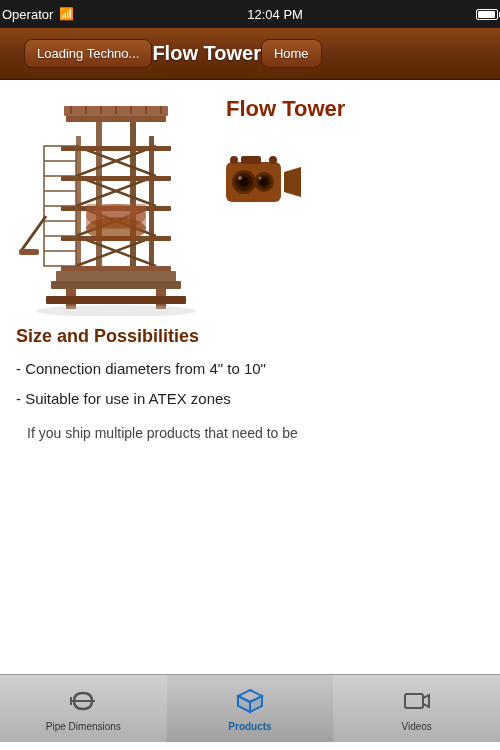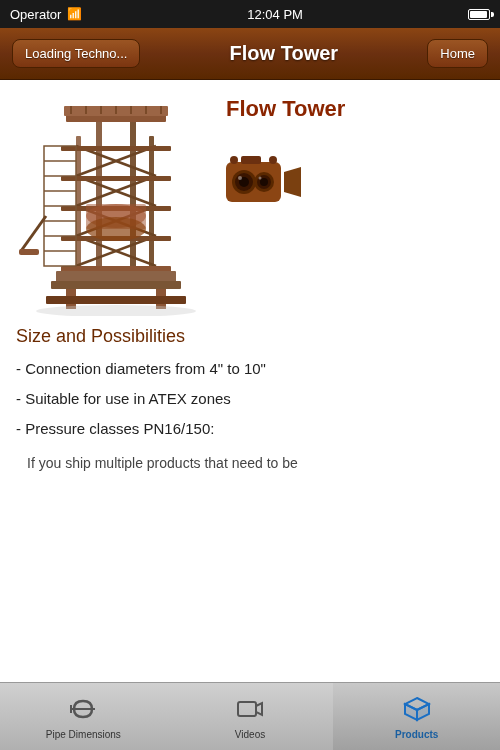--- a/index.html
+++ b/index.html
@@ -13,21 +13,21 @@
       position: relative;
     }
 
     
     #status-bar {
       height: 28px;
       background: #1a1a1a;
       display: flex;
       align-items: center;
       justify-content: space-between;
-      padding: 0 10px;
+      padding: 0 2px;
       color: #fff;
       font-size: 13px;
       font-weight: 500;
     }
     .status-left { display: flex; align-items: center; gap: 6px; }
     .wifi-icon { font-size: 12px; }
     .battery-icon {
       width: 22px; height: 11px;
       border: 1.5px solid #fff;
       border-radius: 2px;
@@ -49,22 +49,21 @@
       background: #fff;
       border-radius: 1px;
     }
 
     
     #nav-bar {
       height: 52px;
       background: linear-gradient(180deg, #8B4513 0%, #6B3010 50%, #5A2800 100%);
       display: flex;
       align-items: center;
-      justify-content: space-between;
-      padding: 0 12px;
+      padding: 0 24px;
       border-bottom: 1px solid #3a1800;
     }
     .nav-btn {
       background: linear-gradient(180deg, #9B5523 0%, #7B3510 100%);
       border: 1px solid #4a2000;
       border-radius: 8px;
       color: #fff;
       padding: 6px 12px;
       font-size: 13px;
       cursor: pointer;
@@ -112,21 +111,21 @@
       margin-bottom: 20px;
       line-height: 1.2;
     }
     
     .camera-wrapper {
       margin-top: 10px;
     }
 
     .section-title {
       font-size: 18px;
-      font-weight: normal;
+      font-weight: bold;
       color: #6B2A00;
       margin: 0 0 10px 0;
     }
 
     .content-text {
       font-size: 15px;
       color: #222;
       line-height: 1.6;
     }
 
@@ -138,21 +137,21 @@
       font-size: 14px;
       color: #444;
       margin-top: 12px;
       line-height: 1.5;
       margin-left: 11px;
     }
 
     
     #tab-bar {
       position: absolute;
-      bottom: 0;
+      bottom: 8px;
       left: 0;
       width: 500px;
       height: 68px;
       background: linear-gradient(180deg, #d0d0d0 0%, #b0b0b0 100%);
       border-top: 1px solid #999;
       display: flex;
       align-items: stretch;
     }
     .tab-item {
       flex: 1;
@@ -298,21 +297,20 @@
         </svg>
       </div>
     </div>
   </div>
 
   <h2 class="section-title">Size and Possibilities</h2>
 
   <div class="content-text">
   <p>- Connection diameters from 4" to 10"</p>
       <p>- Suitable for use in ATEX zones</p>
-      <p>- Pressure classes PN16/150:</p>
     </div>
 
   <p class="preview-text">If you ship multiple products that need to be</p>
 </div>
 
 <div id="tab-bar">
 
   <div class="tab-item">
     <span class="tab-icon">
       <svg width="28" height="28" viewBox="0 0 28 28" fill="none" xmlns="http://www.w3.org/2000/svg">
@@ -320,38 +318,38 @@
         <path d="M5 14 Q5 22 14 22 Q23 22 23 14" stroke="#555" stroke-width="2.5" fill="none"></path>
         <line x1="2" y1="14" x2="26" y2="14" stroke="#555" stroke-width="2"></line>
         <path d="M2 10 L2 18" stroke="#555" stroke-width="2"></path>
       </svg>
     </span>
     <span class="tab-label">Pipe Dimensions</span>
   </div>
 
 
 
-  <div class="tab-item">
-    <span class="tab-icon">
-      <svg width="28" height="28" viewBox="0 0 28 28" fill="none" xmlns="http://www.w3.org/2000/svg">
-        <rect x="2" y="7" width="18" height="14" rx="2" stroke="#555" stroke-width="2" fill="none"></rect>
-        <polygon points="20,11 26,8 26,20 20,17" stroke="#555" stroke-width="2" fill="none"></polygon>
-      </svg>
-    </span>
-    <span class="tab-label">Videos</span>
-  </div>
-
   <div class="tab-item active">
     <span class="tab-icon">
       <svg width="28" height="28" viewBox="0 0 28 28" fill="none" xmlns="http://www.w3.org/2000/svg">
 
         <polygon points="14,3 26,9 14,15 2,9" stroke="#1a6fc4" stroke-width="2" fill="none"></polygon>
         <line x1="14" y1="15" x2="14" y2="25" stroke="#1a6fc4" stroke-width="2"></line>
         <line x1="2" y1="9" x2="2" y2="19" stroke="#1a6fc4" stroke-width="2"></line>
         <line x1="26" y1="9" x2="26" y2="19" stroke="#1a6fc4" stroke-width="2"></line>
         <polygon points="14,15 26,9 26,19 14,25" stroke="#1a6fc4" stroke-width="2" fill="rgba(26,111,196,0.15)"></polygon>
         <polygon points="14,15 2,9 2,19 14,25" stroke="#1a6fc4" stroke-width="2" fill="rgba(26,111,196,0.1)"></polygon>
       </svg>
     </span>
     <span class="tab-label">Products</span>
   </div>
 
+  <div class="tab-item">
+    <span class="tab-icon">
+      <svg width="28" height="28" viewBox="0 0 28 28" fill="none" xmlns="http://www.w3.org/2000/svg">
+        <rect x="2" y="7" width="18" height="14" rx="2" stroke="#555" stroke-width="2" fill="none"></rect>
+        <polygon points="20,11 26,8 26,20 20,17" stroke="#555" stroke-width="2" fill="none"></polygon>
+      </svg>
+    </span>
+    <span class="tab-label">Videos</span>
+  </div>
+
 </div>
 
 </body></html>

